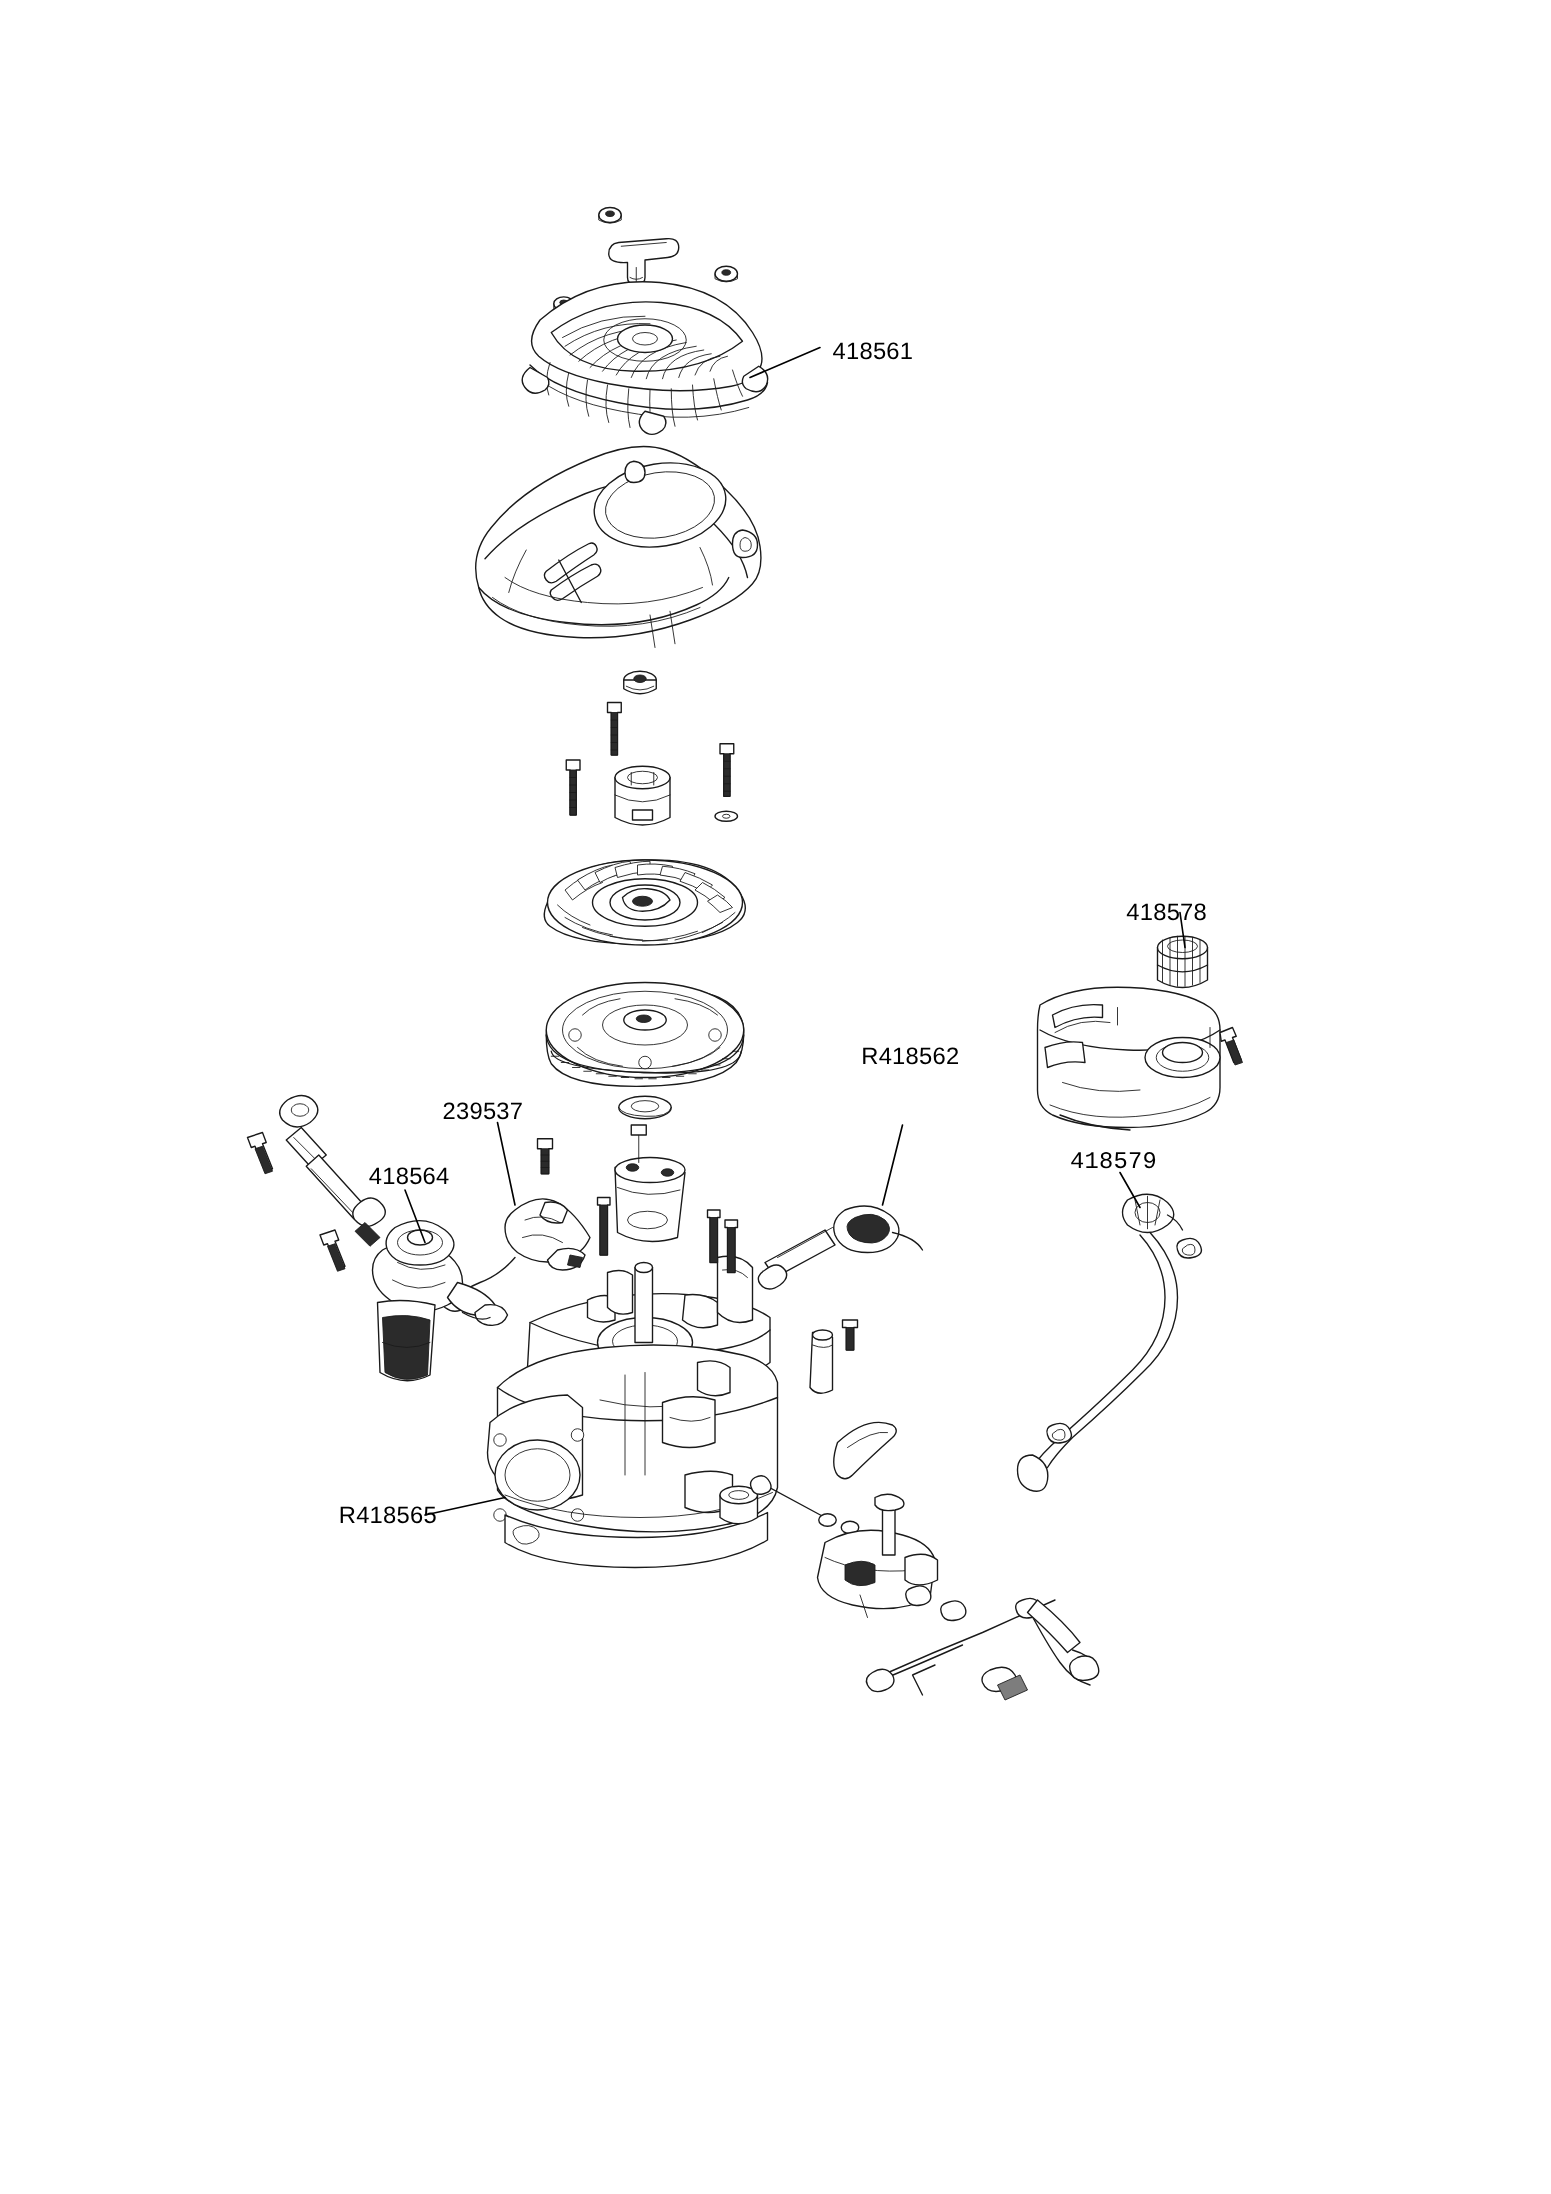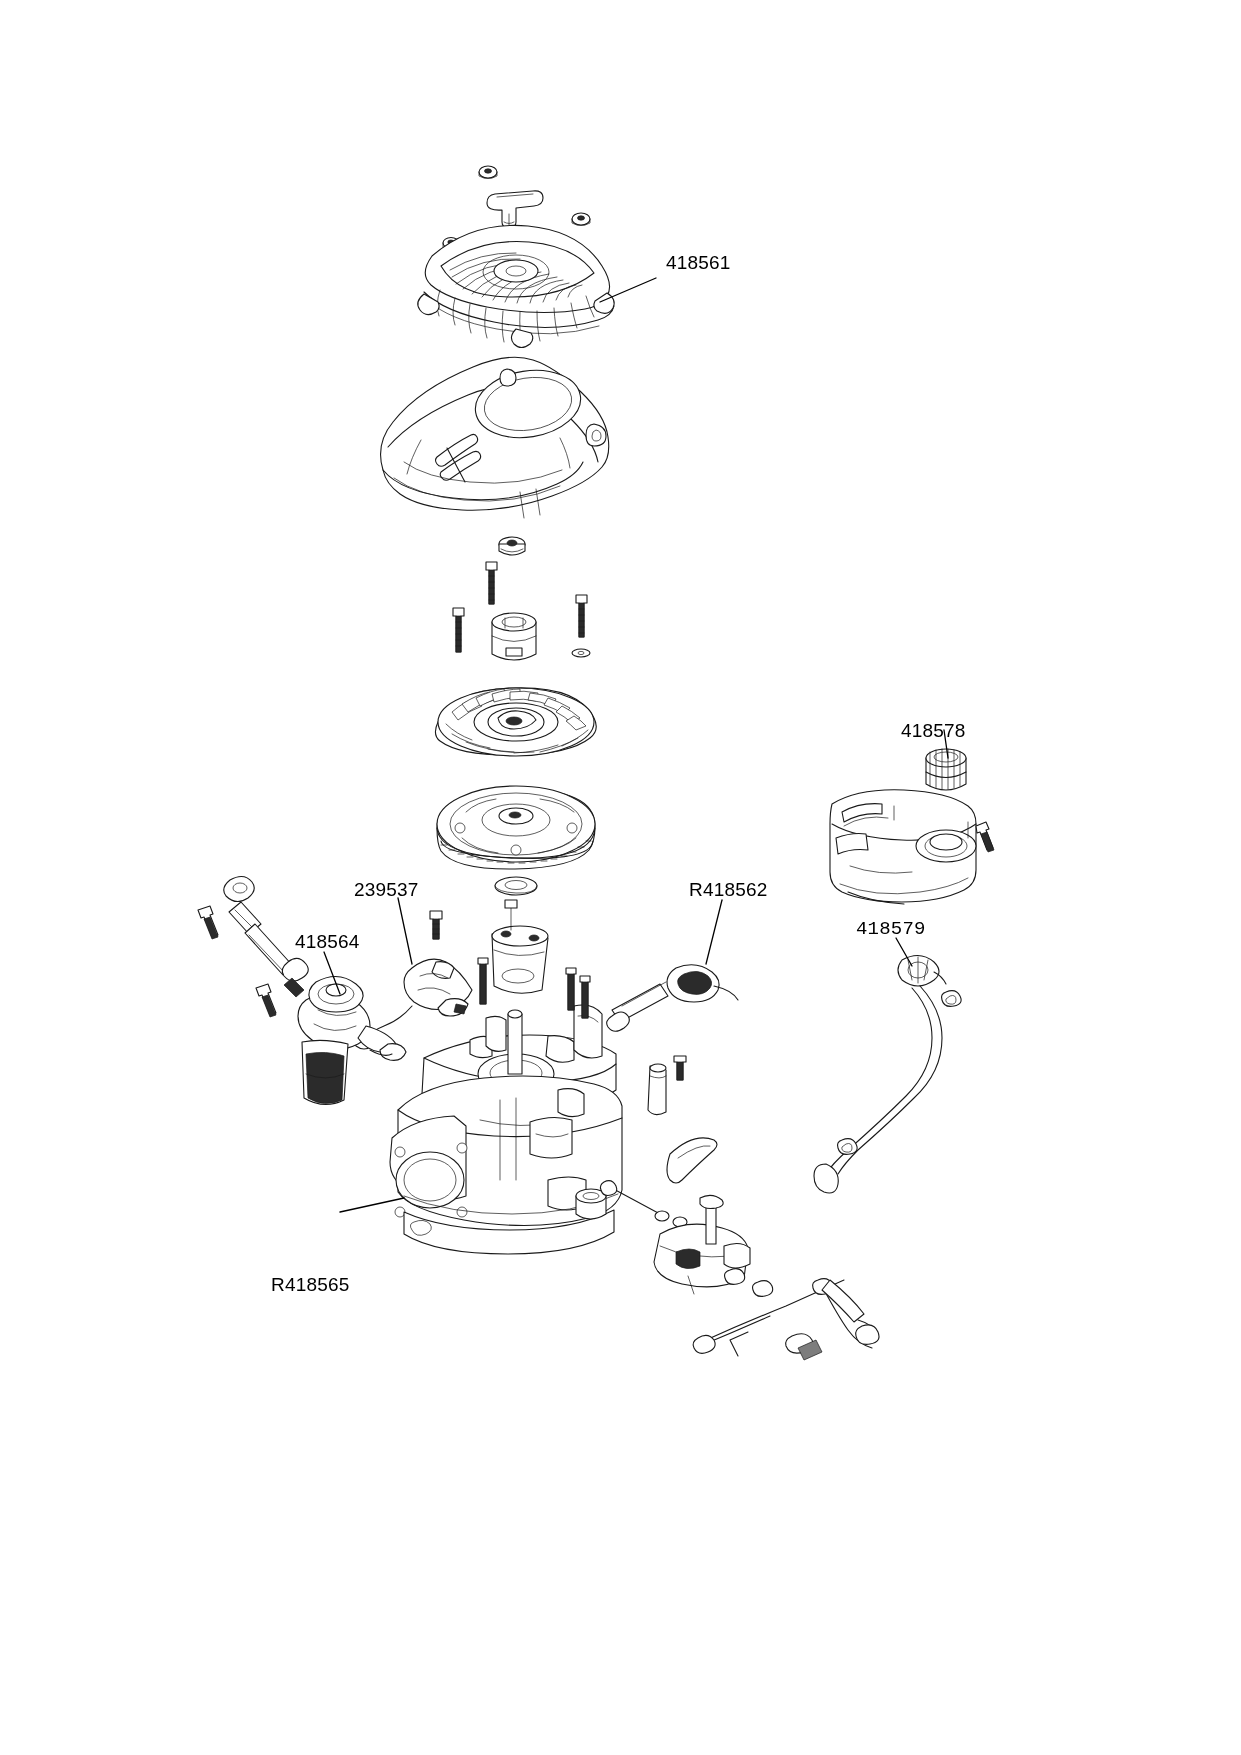--- a/index.html
+++ b/index.html
@@ -497,21 +497,21 @@
       <path class="leader" d="M944 730 l4 28"></path>
       <path class="leader" d="M398 898 l14 66"></path>
       <path class="leader" d="M324 952 l16 42"></path>
       <path class="leader" d="M722 900 l-16 64"></path>
       <path class="leader" d="M896 938 l16 28"></path>
       <path class="leader" d="M340 1212 l64 -14"></path>
     </g>
 
   </svg>
 
-  <div class="label" style="left:666px; top:252px;">418561</div>
+  <div class="label" style="left:666px; top:271px;">418561</div>
   <div class="label" style="left:901px; top:705px;margin-top:15px;">418578</div>
   <div class="label" style="left:354px; top:879px;">239537</div>
   <div class="label" style="left:295px; top:931px;">418564</div>
-  <div class="label" style="left:689px; top:879px;">R418562</div>
+  <div class="label" style="left:689px; top:835px;">R418562</div>
   <div class="label" style="left:856px; top:918px;font-family:Liberation Mono, monospace;">418579</div>
-  <div class="label" style="left:271px; top:1274px;">R418565</div>
+  <div class="label" style="left:271px; top:1202px;">R418565</div>
 
 </div>
 
 </body></html>

